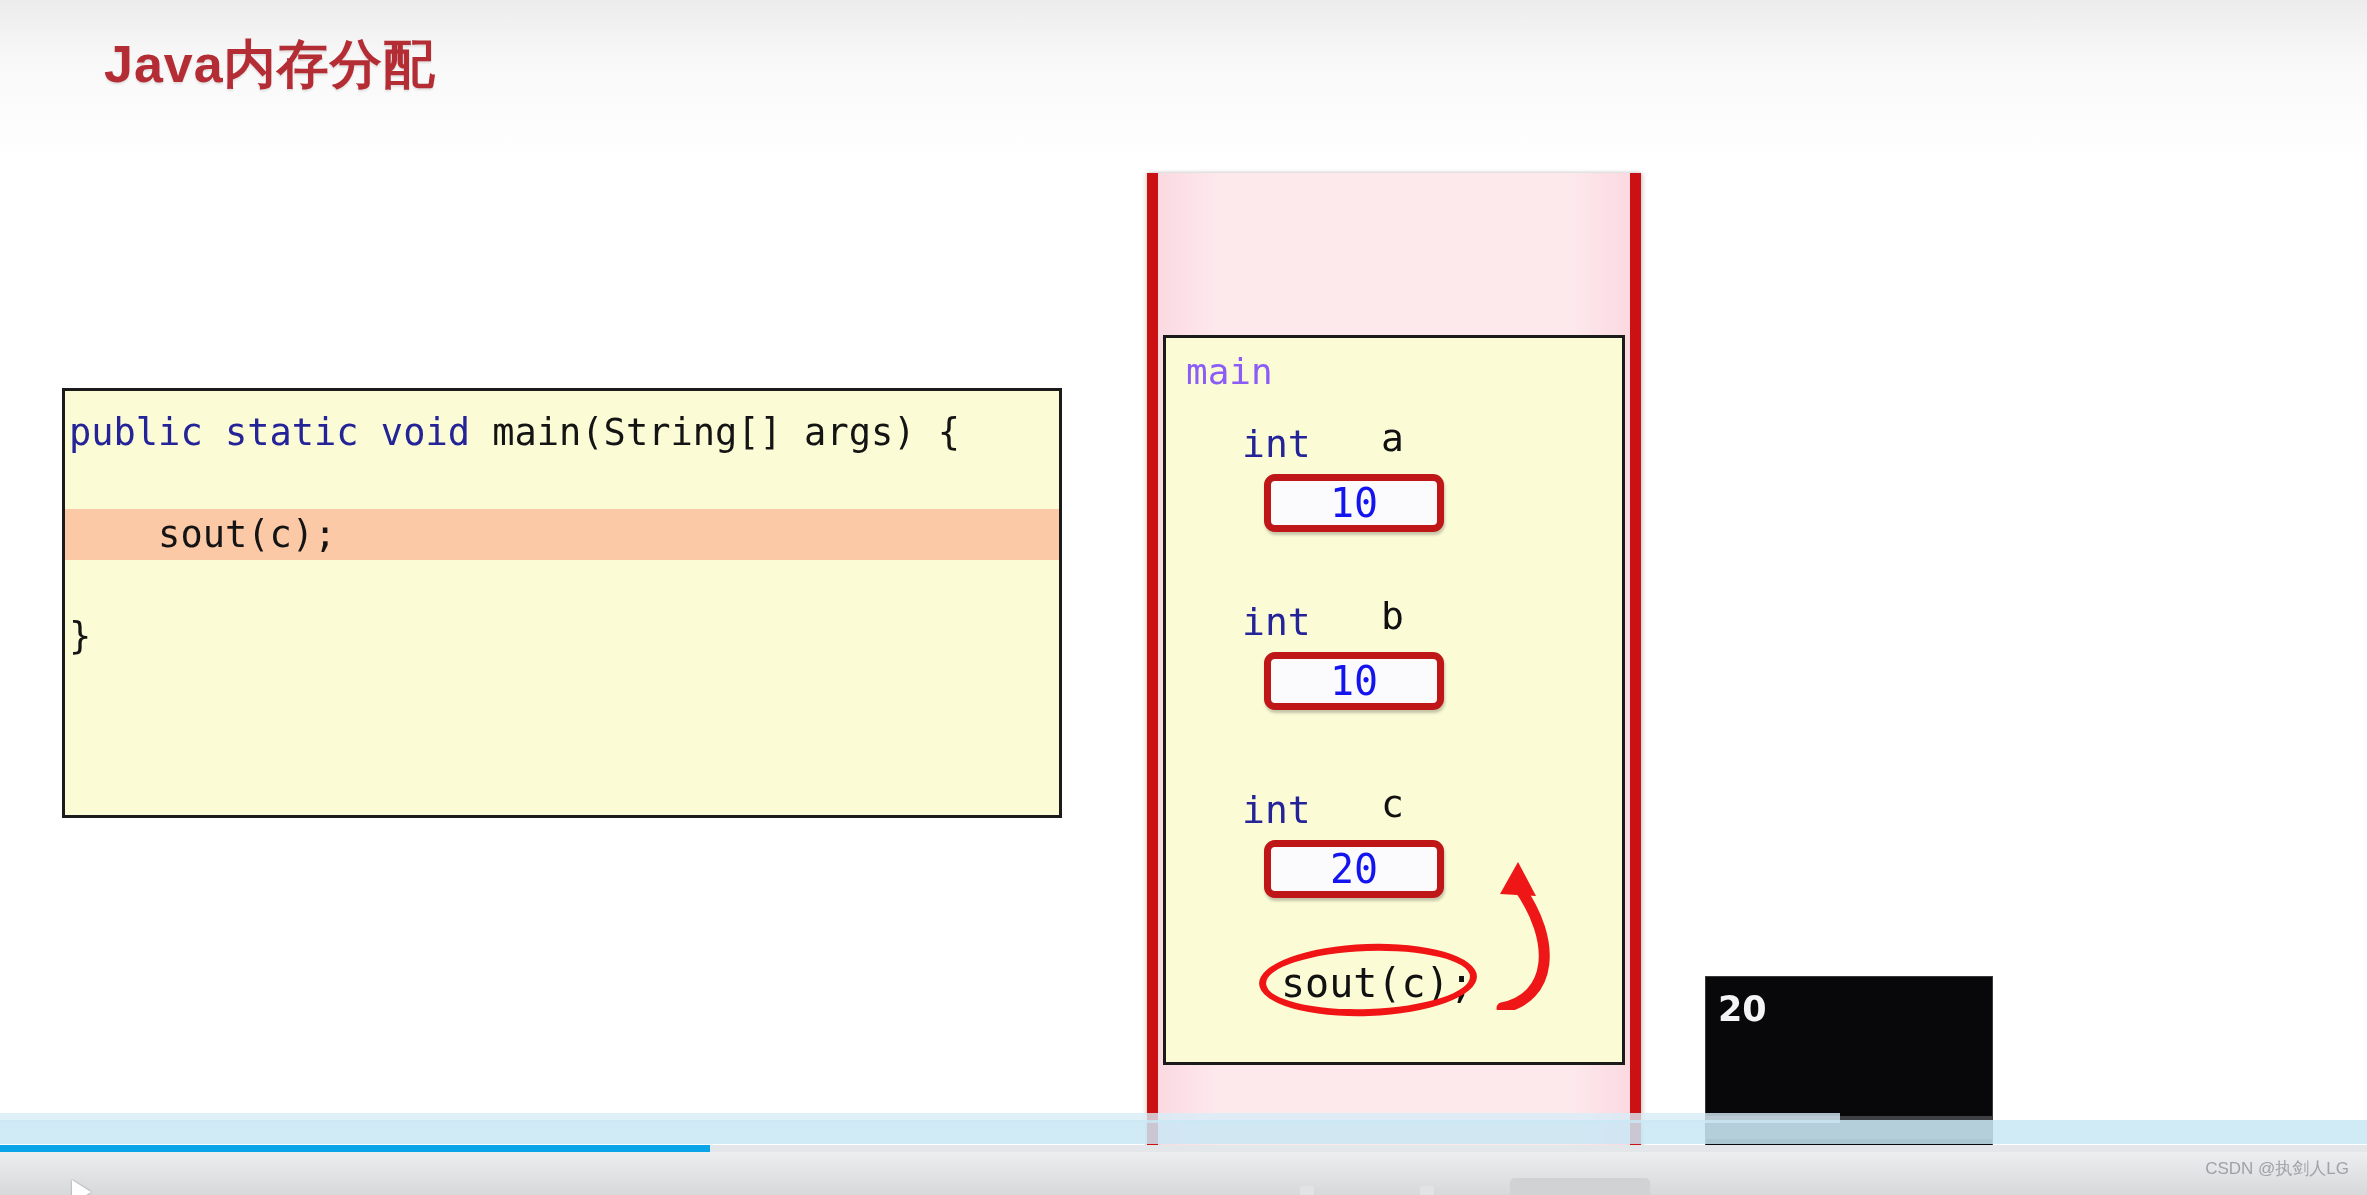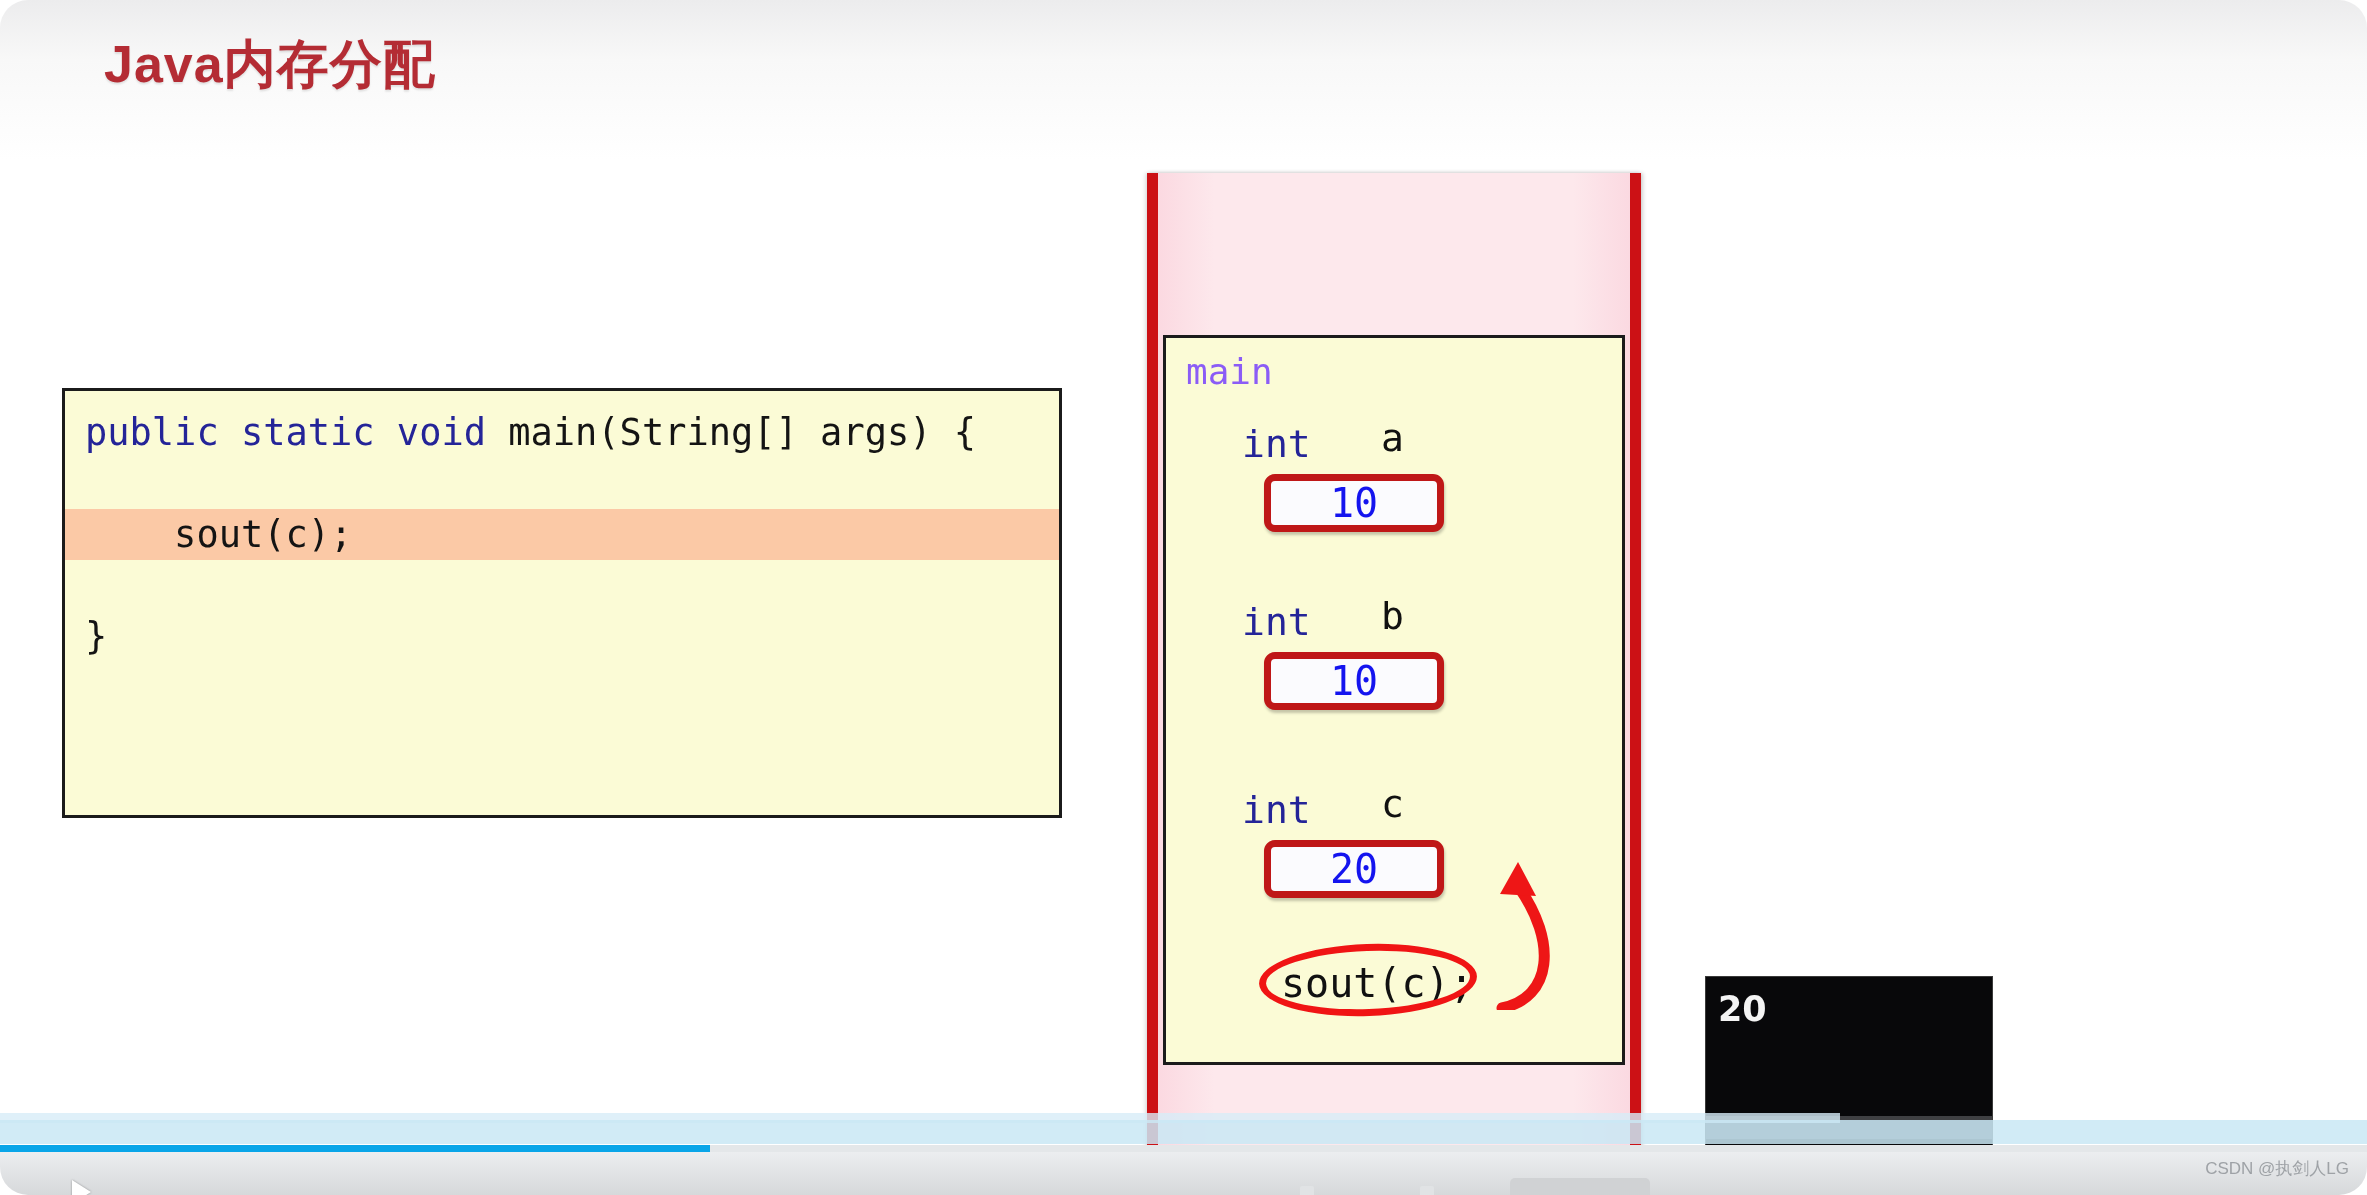--- a/index.html
+++ b/index.html
@@ -9,21 +9,20 @@
     background: #ffffff;
     font-family: "Liberation Sans", sans-serif;
   }
 
   #root {
     position: relative;
     width: 2367px;
     height: 1195px;
     background: linear-gradient(180deg, #ececed 0%, #f8f8f8 60px, #ffffff 160px, #ffffff 100%);
     overflow: hidden;
-    border-radius: 28px;
   }
 
   
   .slide-title {
     position: absolute;
     left: 104px;
     top: 30px;
     font-family: "Liberation Sans", sans-serif;
     font-size: 52px;
     font-weight: bold;
@@ -45,21 +44,21 @@
     box-sizing: border-box;
     overflow: hidden;
   }
   .code-line {
     height: 51px;
     line-height: 51px;
     font-family: "DejaVu Sans Mono", monospace;
     font-size: 37px;
     color: #141414;
     white-space: pre;
-    padding-left: 20px;
+    padding-left: 4px;
     box-sizing: border-box;
   }
   .code-line.first { margin-top: 16px; }
   .code-line.hl { background: #fbc9a6; }
   .kw   { color: #242498; }
   .num  { color: #1313f0; }
   .var  { color: #2323cf; }
   .pln  { color: #141414; }
 
   

